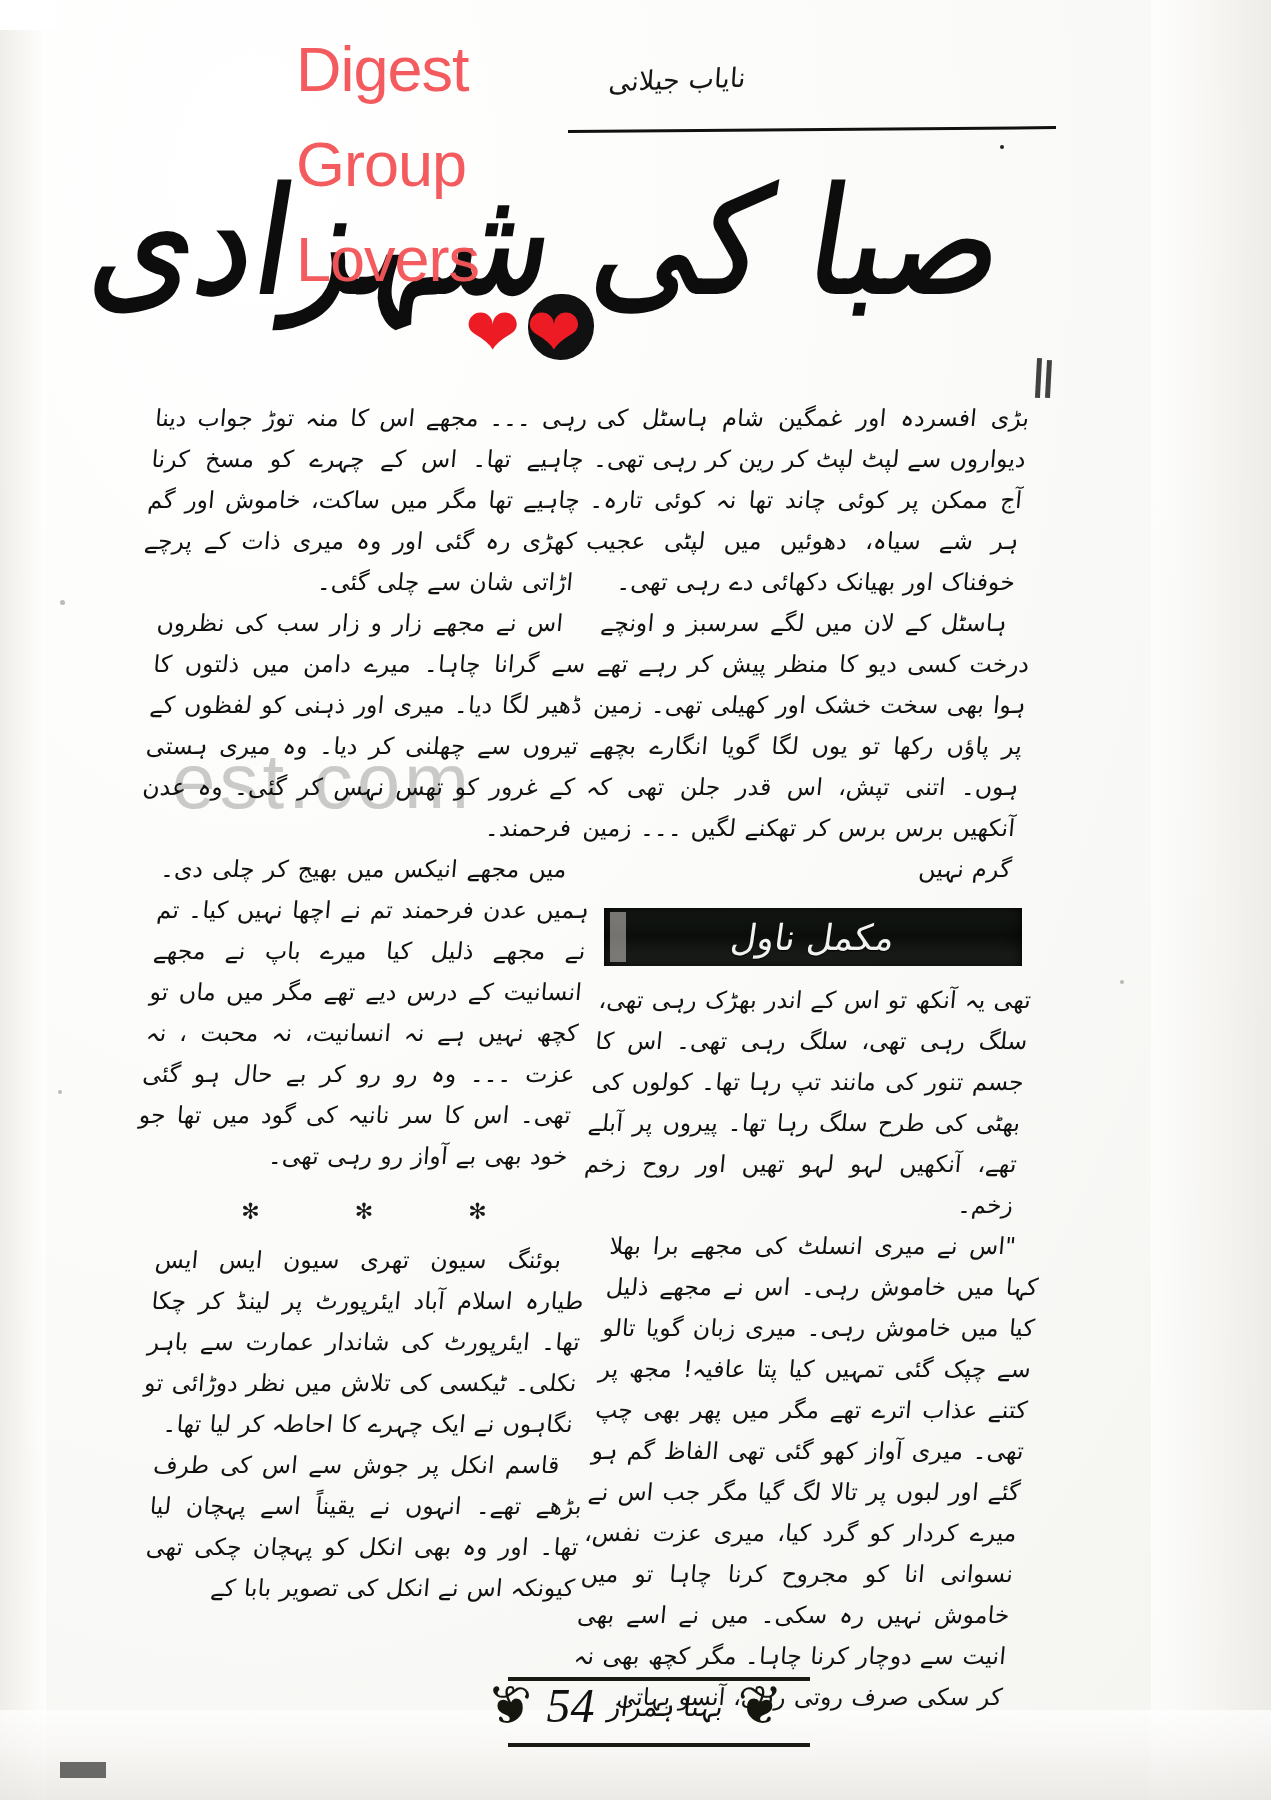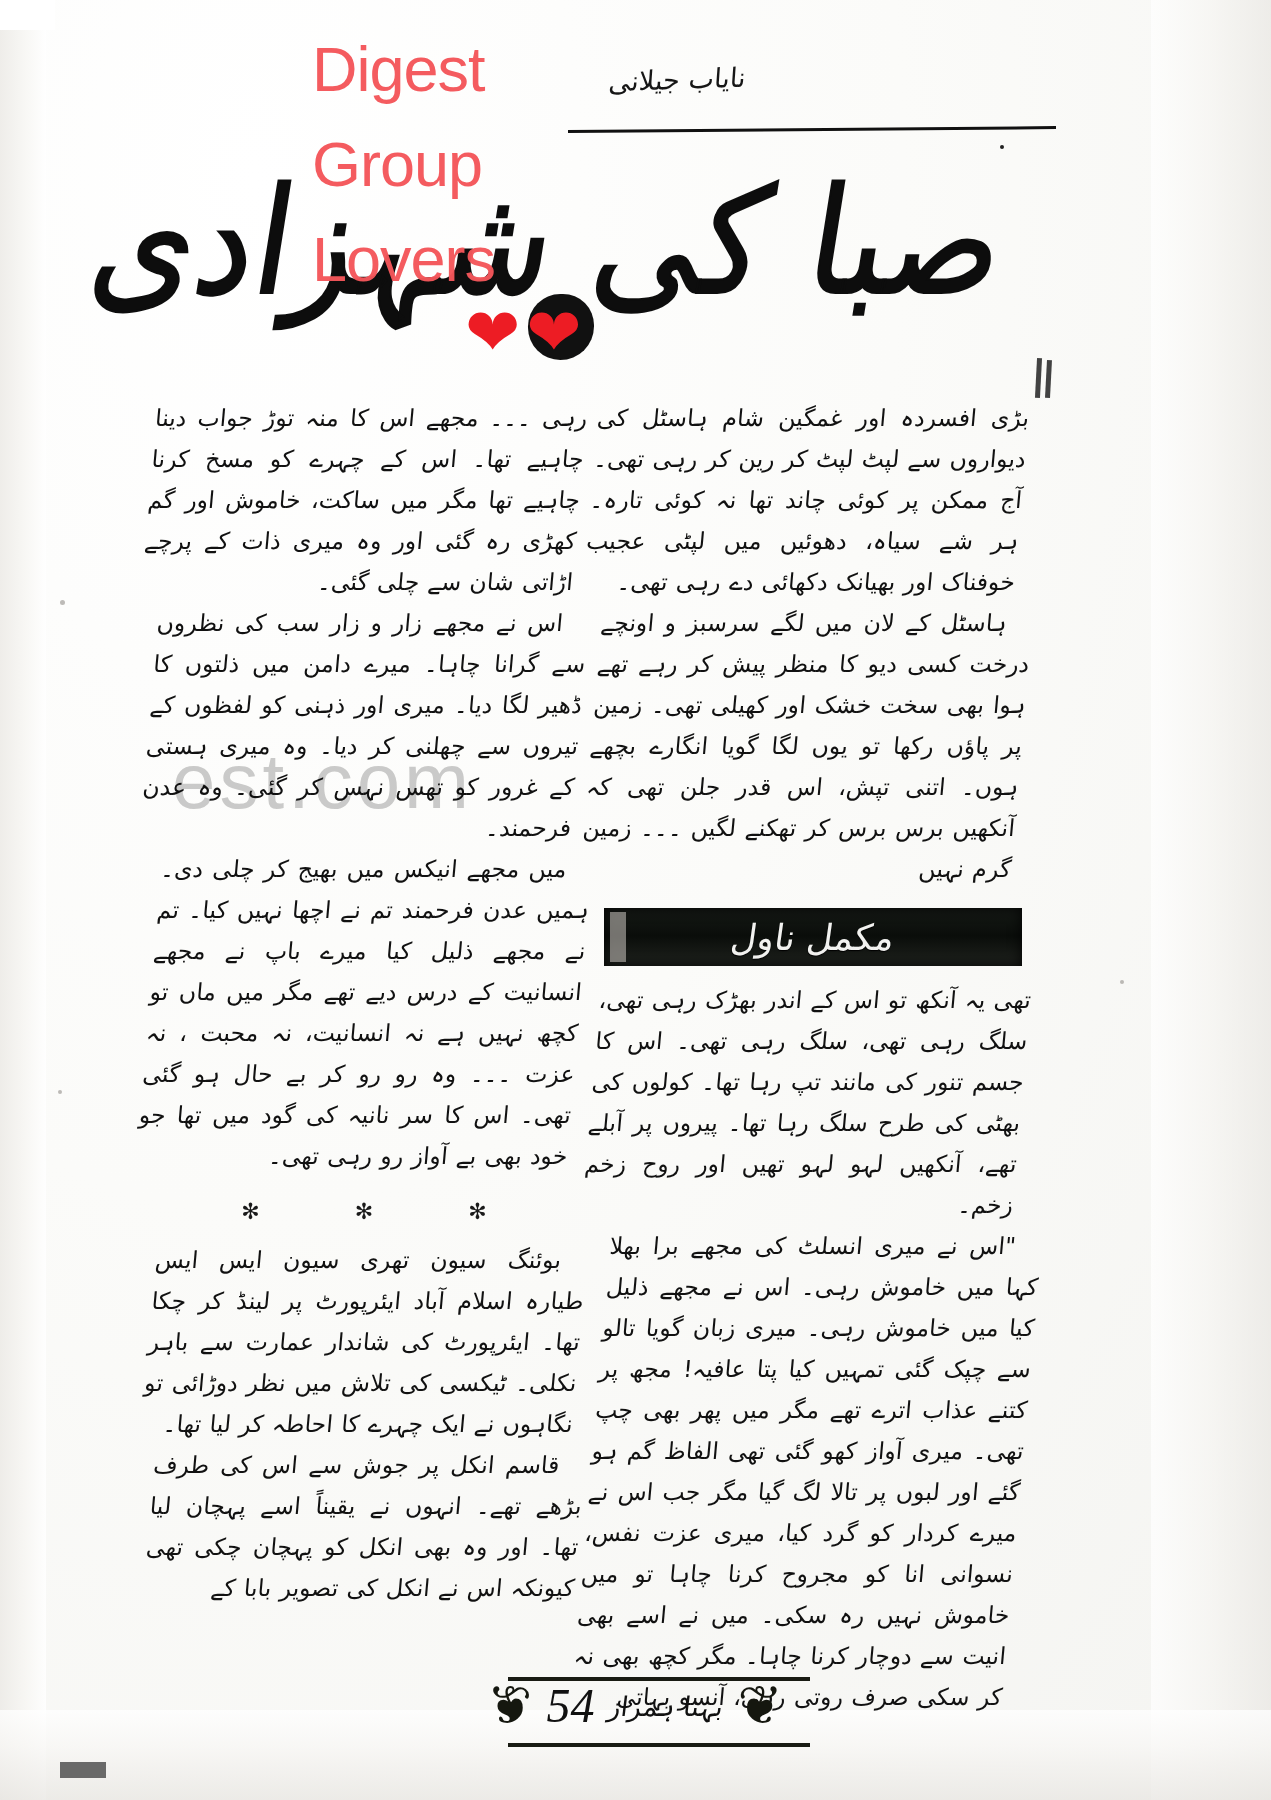--- a/index.html
+++ b/index.html
@@ -75,21 +75,21 @@
     white-space:nowrap;
     overflow:visible;
   }
   .title-blot{
     position:absolute;left:228px;top:266px;width:66px;height:66px;
     background:#111;border-radius:50% 48% 52% 50%;
   }
 
   
   #group-watermark{
-    position:absolute;left:312px;top:22px;width:330px;
+    position:absolute;left:296px;top:22px;width:330px;
     font-size:63px;line-height:95px;font-weight:400;
     color:#f4565a;opacity:.97;
     font-family:"Liberation Sans", sans-serif;
     letter-spacing:-1px;
     white-space:nowrap;
     z-index:8;
   }
   #group-watermark span{display:block;}
   .hearts{
     position:absolute;left:465px;top:300px;z-index:9;

